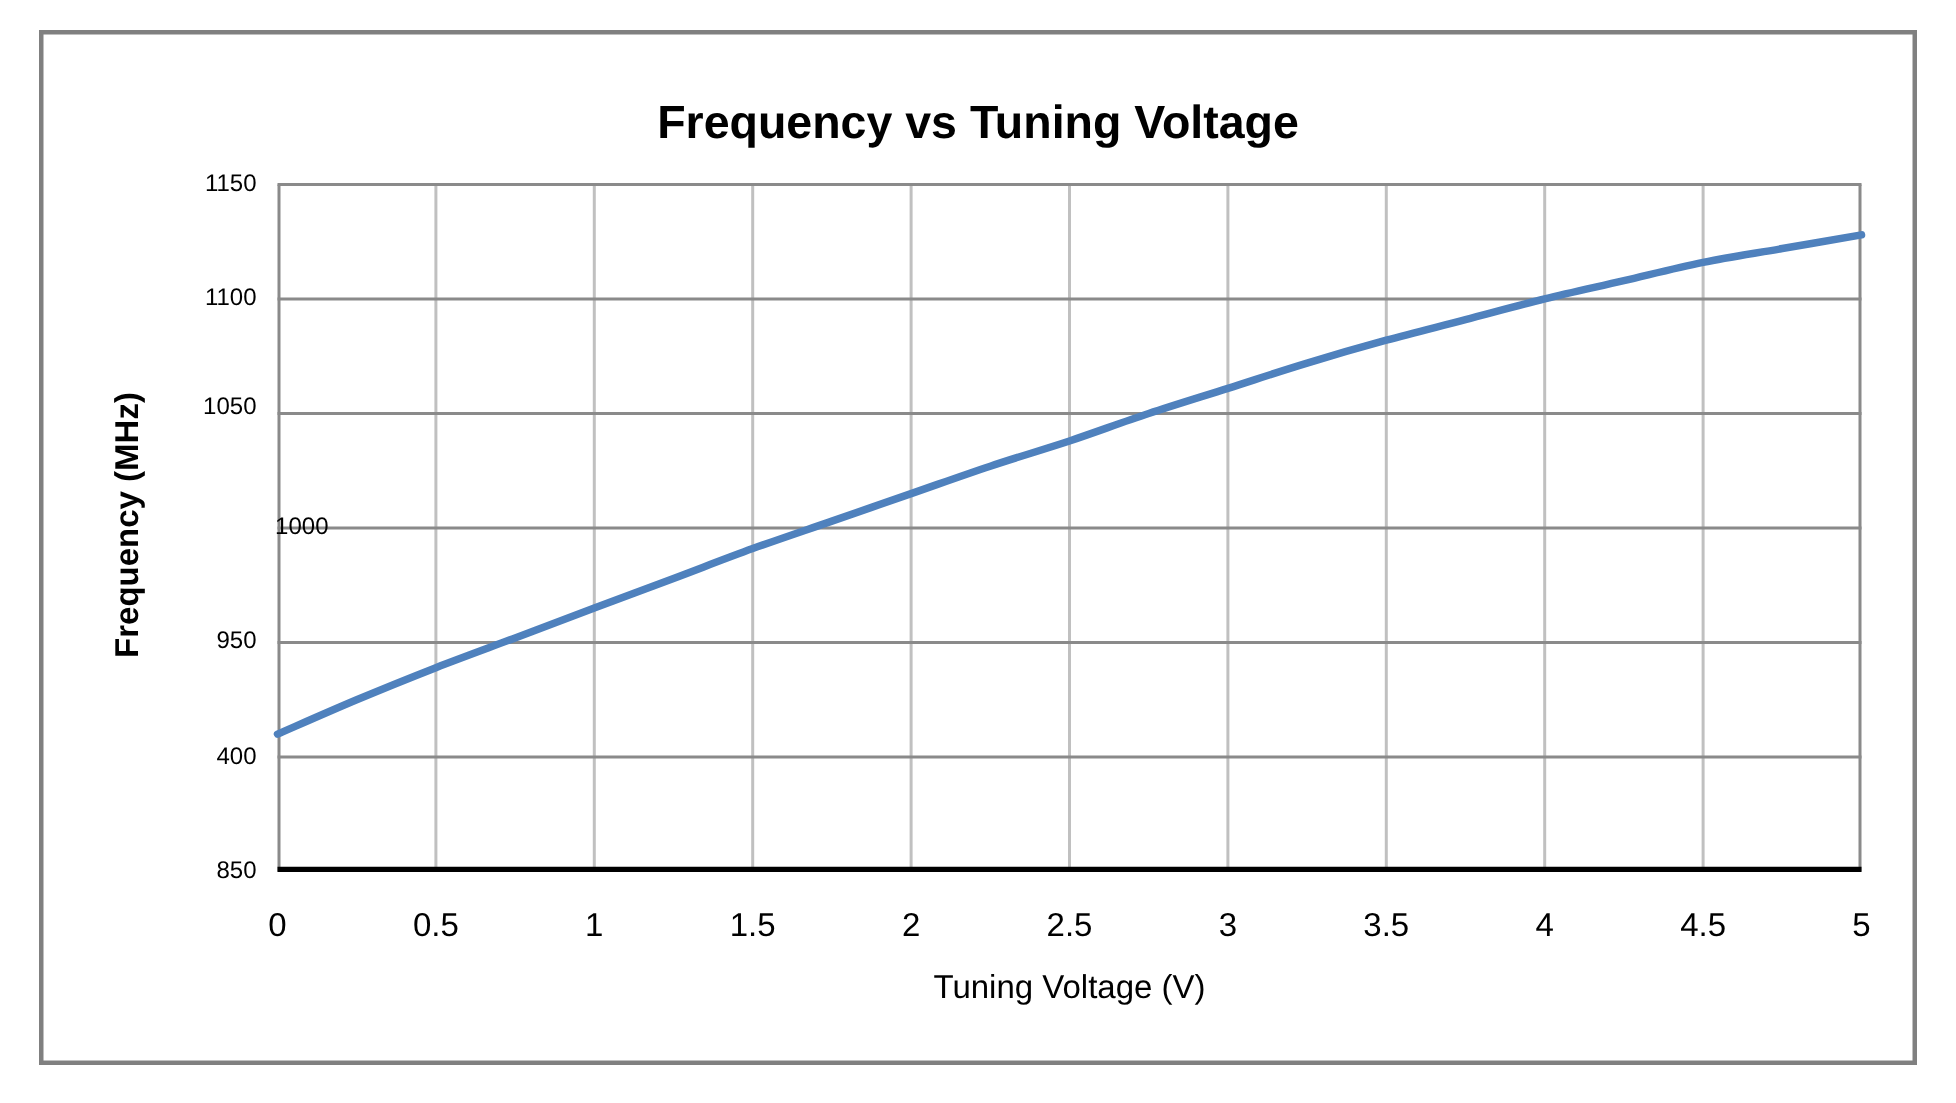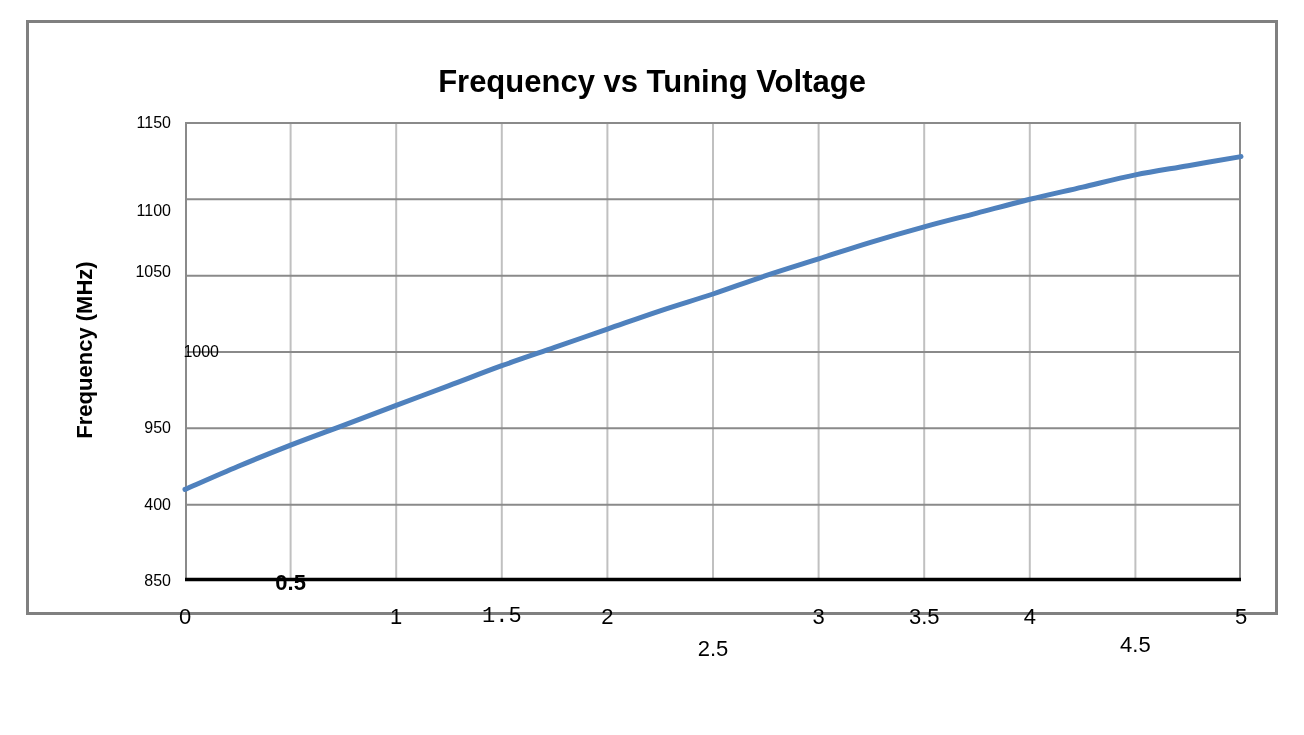--- a/index.html
+++ b/index.html
@@ -6,21 +6,21 @@
     margin: 0; padding: 0;
     width: 1304px; height: 735px;
     background: #ffffff;
     overflow: hidden;
     font-family: "Liberation Sans", sans-serif;
     color: #000000;
   }
   #chart-frame {
     position: absolute;
     left: 26px; top: 20px;
-    width: 1252px; height: 595px;
+    width: 1252px; height: 690px;
     border: 3px solid #808080;
     box-sizing: border-box;
     background: #ffffff;
   }
   .chart-title {
     position: absolute;
     left: 0; right: 0; top: 38px;
     text-align: center;
     font-size: 31px;
     font-weight: bold;
@@ -83,31 +83,32 @@
       <line x1="0" y1="229" x2="1056" y2="229" stroke="#8A8A8A" stroke-width="2"></line>
       <line x1="0" y1="152.66666666666669" x2="1056" y2="152.66666666666669" stroke="#8A8A8A" stroke-width="2"></line>
       <line x1="0" y1="76.33333333333331" x2="1056" y2="76.33333333333331" stroke="#8A8A8A" stroke-width="2"></line>
       <line x1="0" y1="0" x2="1056" y2="0" stroke="#8A8A8A" stroke-width="2"></line>
       <line x1="1" y1="0" x2="1" y2="458" stroke="#8A8A8A" stroke-width="2"></line>
       <line x1="1055" y1="0" x2="1055" y2="458" stroke="#8A8A8A" stroke-width="2"></line>
       <line x1="0" y1="456.5" x2="1056" y2="456.5" stroke="#000000" stroke-width="3.5"></line>
       <path d="M0.0,366.4C8.8,362.6 35.2,350.9 52.8,343.5C70.4,336.1 88.0,329.0 105.6,322.1C123.2,315.3 140.8,308.9 158.4,302.3C176.0,295.7 193.6,289.0 211.2,282.4C228.8,275.8 246.4,269.2 264.0,262.6C281.6,256.0 299.2,249.1 316.8,242.7C334.4,236.4 352.0,230.5 369.6,224.4C387.2,218.3 404.8,212.2 422.4,206.1C440.0,200.0 457.6,193.6 475.2,187.8C492.8,181.9 510.4,176.8 528.0,171.0C545.6,165.1 563.2,158.5 580.8,152.7C598.4,146.8 616.0,141.5 633.6,135.9C651.2,130.3 668.8,124.4 686.4,119.1C704.0,113.7 721.6,108.6 739.2,103.8C756.8,99.0 774.4,94.7 792.0,90.1C809.6,85.5 827.2,80.7 844.8,76.3C862.4,72.0 880.0,68.2 897.6,64.1C915.2,60.0 932.8,55.5 950.4,51.9C968.0,48.3 985.6,45.8 1003.2,42.7C1020.8,39.7 1047.2,35.1 1056.0,33.6" fill="none" stroke="#4F81BD" stroke-width="5" stroke-linecap="round" stroke-linejoin="round"></path>
     </svg>
 
+  <div class="x-axis-title">Tuning Voltage (V)</div>
 <div class="y-tick" style="top: 545px;">850</div>
     <div class="y-tick" style="top: 468.667px;">400</div>
     <div class="y-tick" style="top: 392.333px;">950</div>
     <div class="y-tick" style="top: 316px; padding-left: 48px;">1000</div>
     <div class="y-tick" style="top: 236px;">1050</div>
-    <div class="y-tick" style="top: 163.333px; margin-top: 12px;">1100</div>
+    <div class="y-tick" style="top: 163.333px;">1100</div>
     <div class="y-tick" style="top: 87px;">1150</div>
     <div class="x-tick" style="left: 111px; top: 581px;">0</div>
-    <div class="x-tick" style="left: 216.6px; top: 547px; font-weight: bold;">0.5</div>
+    <div class="x-tick" style="left: 216.6px; top: 581px;">0.5</div>
     <div class="x-tick" style="left: 322.2px; top: 581px;">1</div>
-    <div class="x-tick" style="left: 427.8px; top: 581px; font-family: Liberation Mono, monospace;">1.5</div>
+    <div class="x-tick" style="left: 427.8px; top: 581px;">1.5</div>
     <div class="x-tick" style="left: 533.4px; top: 581px;">2</div>
-    <div class="x-tick" style="left: 639px; top: 581px; margin-top: 32px;">2.5</div>
+    <div class="x-tick" style="left: 639px; top: 581px;">2.5</div>
     <div class="x-tick" style="left: 744.6px; top: 581px;">3</div>
     <div class="x-tick" style="left: 850.2px; top: 581px;">3.5</div>
     <div class="x-tick" style="left: 955.8px; top: 581px;">4</div>
-    <div class="x-tick" style="left: 1061.4px; top: 581px; margin-top: 28px;">4.5</div>
+    <div class="x-tick" style="left: 1061.4px; top: 581px;">4.5</div>
     <div class="x-tick" style="left: 1167px; top: 581px;">5</div>
   </div>
 
 </body></html>

